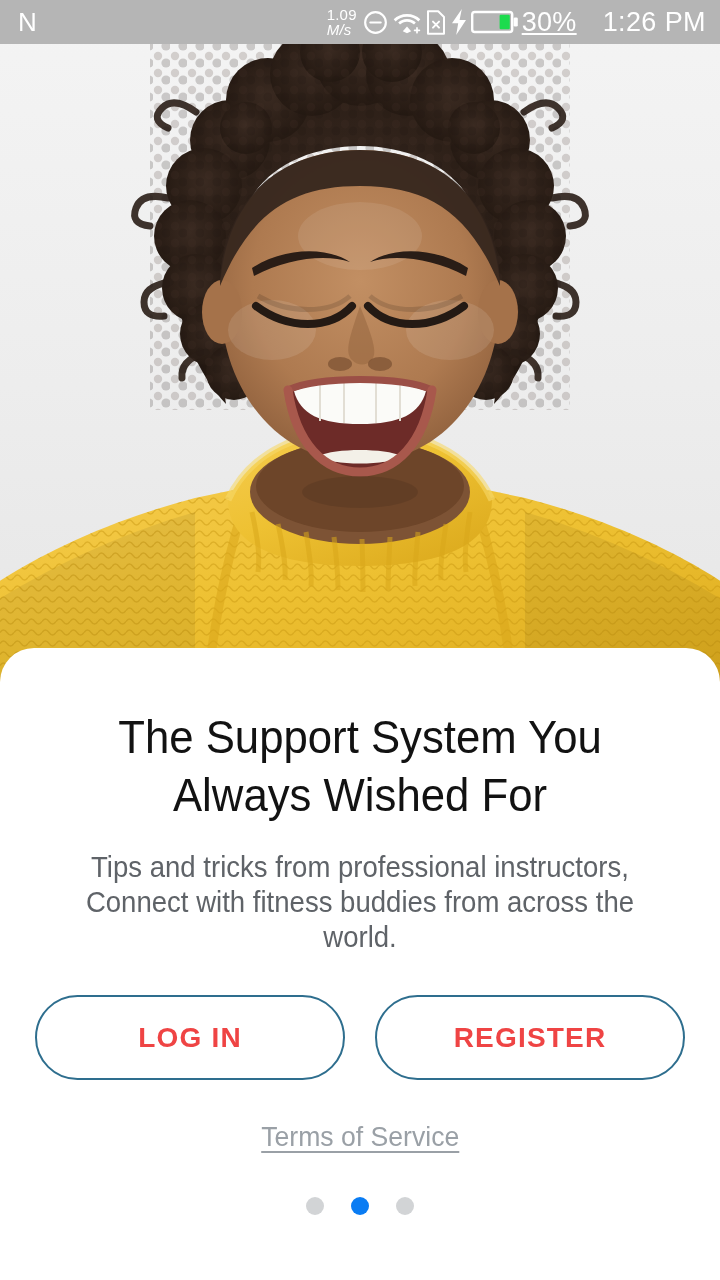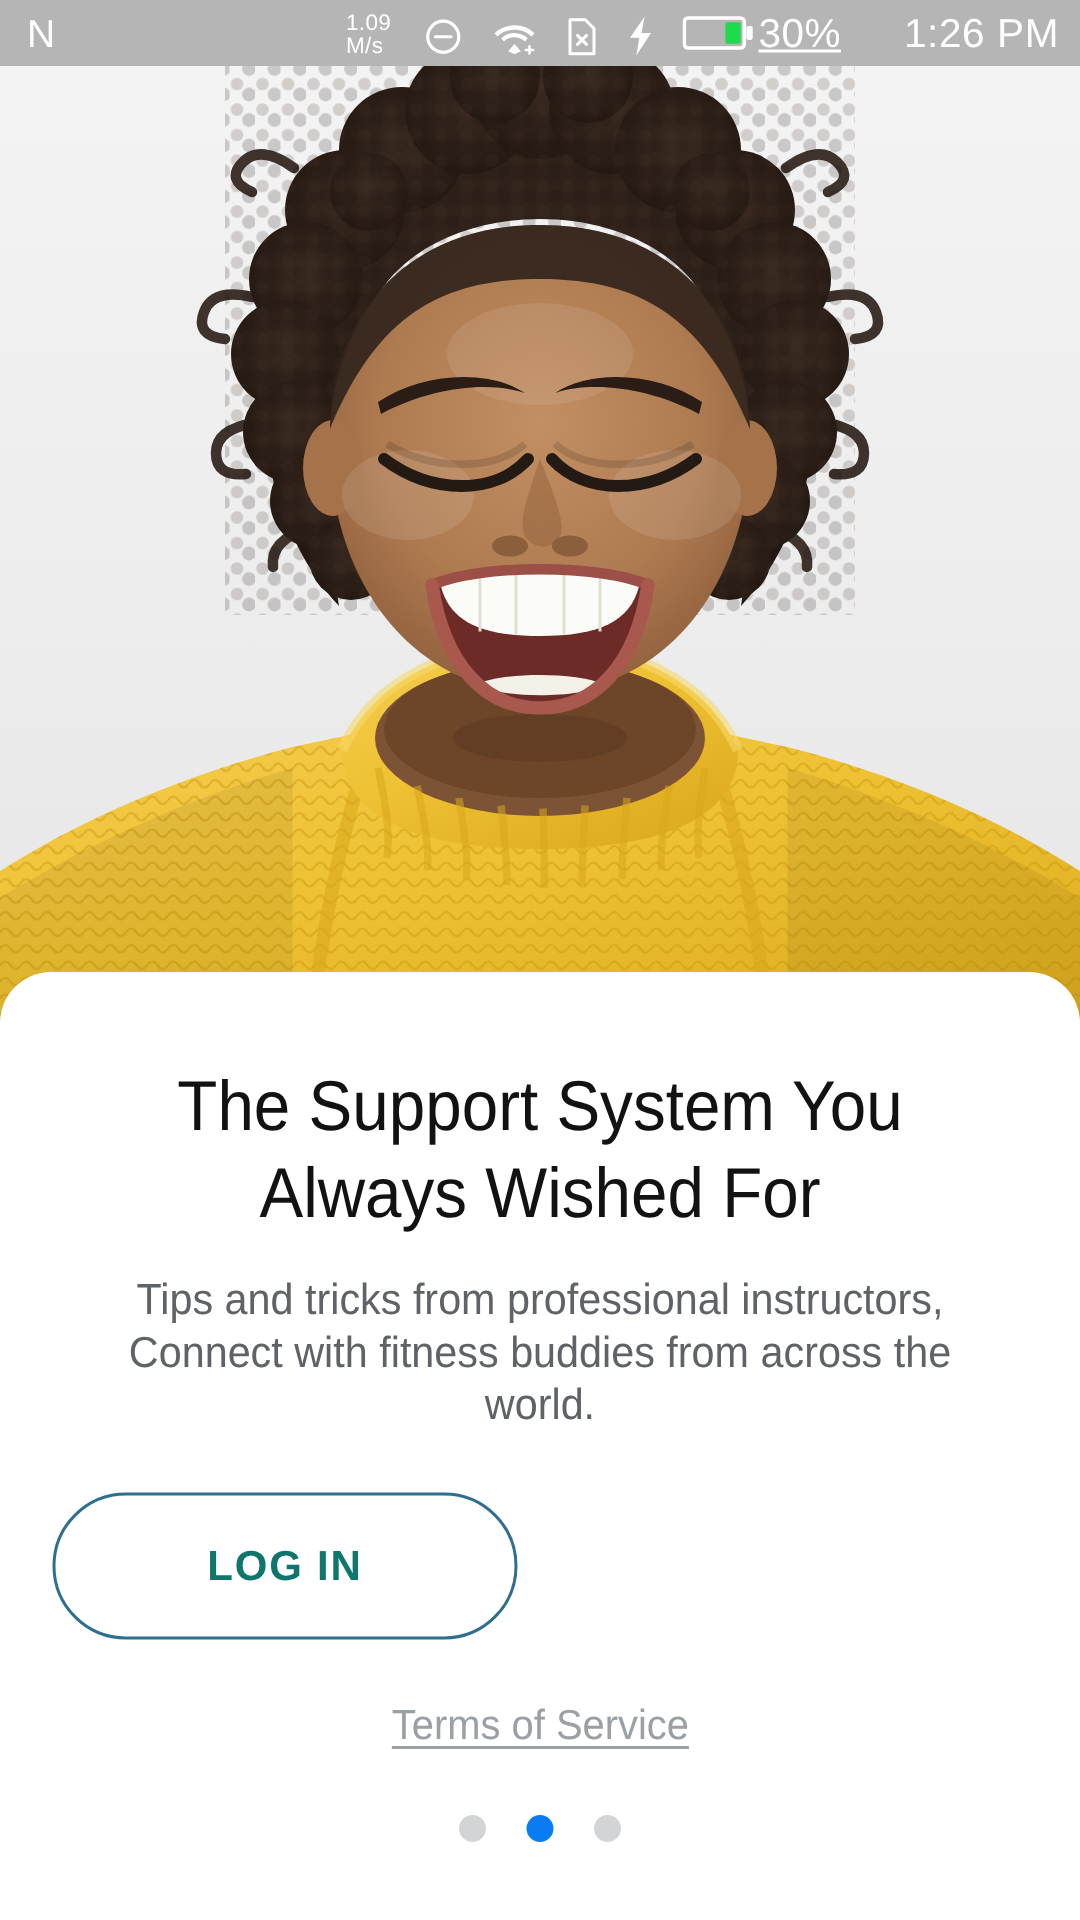--- a/index.html
+++ b/index.html
@@ -22,36 +22,36 @@
     position:absolute; top:0; left:0;
     width:720px; height:44px;
     background:#b5b5b5;
     display:flex; align-items:center;
     padding:0 14px 0 18px;
     z-index:40;
     color:#ffffff;
   }
   #sb-left { display:flex; align-items:center; gap:10px; flex:0 0 auto; }
   #sb-spacer { flex:1 1 auto; }
-  #sb-right { display:flex; align-items:flex-end; gap:19px; flex:0 0 auto; }
+  #sb-right { display:flex; align-items:center; gap:3px; flex:0 0 auto; }
 
   .nfc-glyph {
     font-size:26px; line-height:1;
     font-weight:400; color:#ffffff;
     font-family:"Liberation Sans", sans-serif;
   }
   .netspeed {
     display:flex; flex-direction:column;
     align-items:flex-start; justify-content:center;
     line-height:1.0; color:#ffffff;
     font-size:15px; letter-spacing:.2px;
     margin-right:2px;
   }
   .netspeed .ns-val { font-size:15px; }
-  .netspeed .ns-unit { font-size:15px; }
+  .netspeed .ns-unit { font-size:15px;font-style:italic; }
 
   .sb-ico { display:block; }
 
   .batt-wrap { display:flex; align-items:center; }
   .pct {
     font-size:27px; color:#ffffff;
     letter-spacing:.3px; margin-left:3px;text-decoration:underline;
   }
   .clock {
     font-size:27px; color:#ffffff;
@@ -104,29 +104,29 @@
   }
 
   #btnrow {
     margin-top:40px;
     width:650px;
     display:flex;
     justify-content:space-between;
     align-items:center;
   }
   .pillbtn {
-    width:310px; height:98px;
+    width:310px; height:85px;
     border-radius:49px;
     background:#ffffff;
     border:2px solid #2e6e8e;
     display:flex; align-items:center; justify-content:center;
     font-size:28px;
     font-weight:bold;
     letter-spacing:1.2px;
-    color:#0f766e;
+    color:#ef4444;
     cursor:pointer;
     font-family:"Liberation Sans", sans-serif;
   }
 
   #tos {
     margin-top:41px;
     font-size:28px;
     color:#9aa0a6;
     text-decoration:underline;
     text-underline-offset:5px;
@@ -373,20 +373,21 @@
   </div>
 
   <div id="card">
 
     <h1 id="headline">The Support System You Always Wished For</h1>
 
     <p id="subtitle">Tips and tricks from professional instructors, Connect with fitness buddies from across the world.</p>
 
     <div id="btnrow">
       <div class="pillbtn">LOG IN</div>
+      <div class="pillbtn">REGISTER</div>
     </div>
 
     <a id="tos">Terms of Service</a>
 
     <div id="dots">
       <span class="dot"></span>
       <span class="dot active"></span>
       <span class="dot"></span>
     </div>
   </div>

